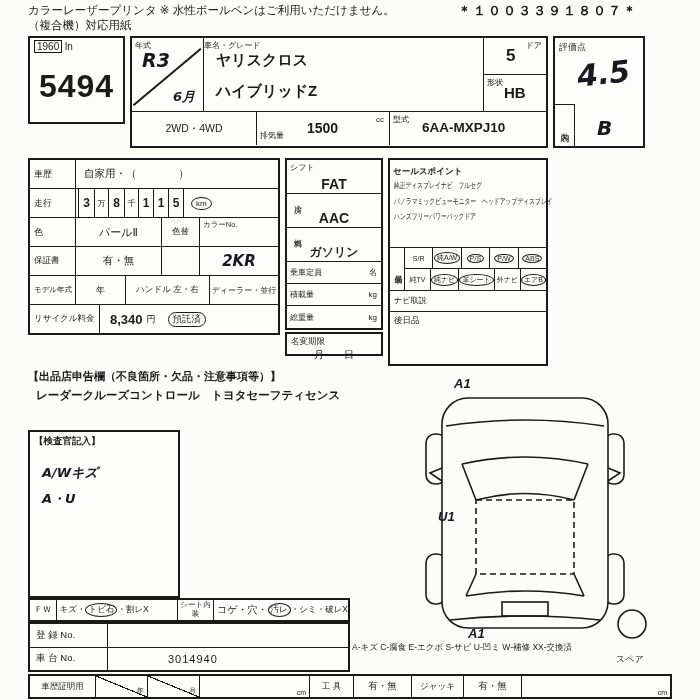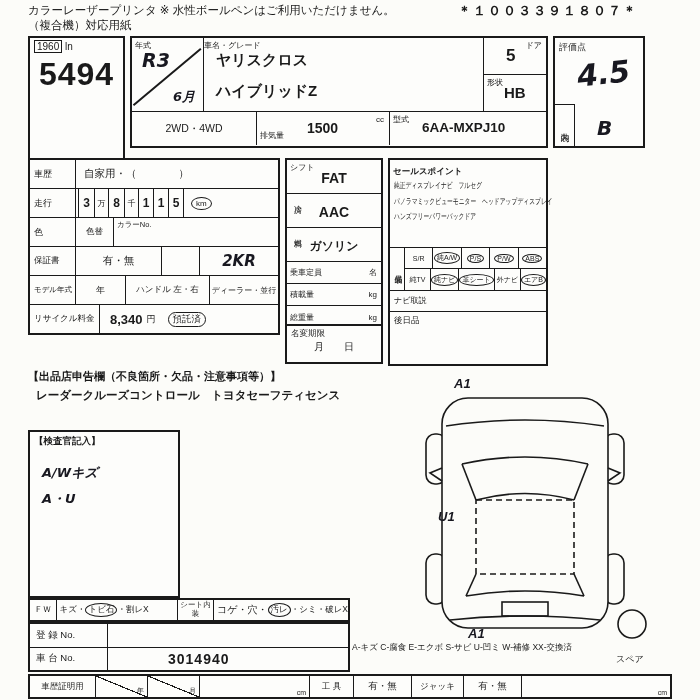--- a/index.html
+++ b/index.html
@@ -20,21 +20,21 @@
   .drow{flex:1;display:flex;border-bottom:1px solid #1a1a1a;min-height:0}
   .drow:last-child{border-bottom:none}
   .dlab{width:46px;border-right:1px solid #1a1a1a;display:flex;align-items:center;padding-left:4px;font-size:9px}
   .dcell{border-right:1px solid #1a1a1a;display:flex;align-items:center;justify-content:center}
   .mwrap{display:flex;height:100%;border-left:1px solid #1a1a1a;margin-left:2px}
   .mc{border-right:1px solid #1a1a1a;height:100%;display:flex;align-items:center;justify-content:center}
   .mc.digit{width:16px;font-size:12px;font-weight:bold}
   .mc.unit{width:14px;font-size:8px}
   
   .srow{position:relative;border-bottom:1px solid #1a1a1a}
-  .sval{text-align:center;font-size:14px;font-weight:bold;padding-top:10px}
+  .sval{text-align:center;font-size:14px;font-weight:bold;padding-top:16px}
   .wrow{display:flex;align-items:center;justify-content:space-between;border-bottom:1px solid #1a1a1a;height:22px;
         font-size:8px;padding:0 4px 0 3px}
   
   .sp-line{font-size:8px;white-space:nowrap;transform:scaleX(0.72);transform-origin:0 50%;line-height:15.5px}
   .eq-row{display:flex;height:21px}
   .eq-cell{flex:1;border-right:1px solid #1a1a1a;display:flex;align-items:center;justify-content:center}
   .eq-cell:last-child{border-right:none}
   .eq-label{font-size:7px;white-space:nowrap}
   
   .frow{display:flex;height:100%}
@@ -43,25 +43,25 @@
 </style>
 </head>
 <body>
 
 <div class="sheet">
 
   <div class="abs" style="left:28px;top:3px;font-size:11.5px">カラーレーザープリンタ ※ 水性ボールペンはご利用いただけません。</div>
   <div class="abs" style="left:28px;top:18px;font-size:11.5px">（複合機）対応用紙</div>
   <div class="abs" style="left:458px;top:2px;font-size:13px;font-weight:bold;letter-spacing:2px;font-family:'DejaVu Sans Mono',monospace">＊１００３３９１８０７＊</div>
 
-  <div class="abs bx" style="left:28px;top:36px;width:97px;height:124px;border-width:2.5px">
+  <div class="abs bx" style="left:28px;top:36px;width:97px;height:88px;border-width:2.5px">
     <div style="font-size:10px;padding:3px 0 0 4px">
       <span style="border:1px solid #1a1a1a;padding:0 2px">1960</span><span> ln</span>
     </div>
-    <div style="text-align:center;font-size:32px;font-weight:bold;margin-top:4px;letter-spacing:1px">5494</div>
+    <div style="text-align:center;font-size:32px;font-weight:bold;margin-top:16px;letter-spacing:1px">5494</div>
   </div>
 
   <div class="abs bx" style="left:130px;top:36px;width:418px;height:112px">
     <div style="display:flex;height:74px;border-bottom:1.5px solid #1a1a1a">
       <div style="width:72px;border-right:1.5px solid #1a1a1a;position:relative">
         <span class="lbl" style="position:absolute;top:2px;left:3px">年式</span>
         <span class="hw" style="position:absolute;top:11px;left:10px;font-size:19px">R3</span>
         <span class="abs" style="width:88px;height:1.5px;background:#1a1a1a;left:-9px;top:38px;transform:rotate(-40deg)"></span>
         <span class="hw" style="position:absolute;bottom:5px;right:8px;font-size:13px">6月</span>
       </div>
@@ -119,20 +119,21 @@
           <span class="mc unit">千</span>
           <span class="mc digit" style="width:15px">1</span>
           <span class="mc digit" style="width:15px">1</span>
           <span class="mc digit" style="width:15px">5</span>
         </div>
         <span class="km-oval">km</span>
       </div>
     </div>
     <div class="drow">
       <div class="dlab">色</div>
+      <div class="dcell" style="width:86px;font-size:11px">パールⅡ</div>
       <div class="dcell" style="width:38px;font-size:8.5px">色替</div>
       <div style="flex:1;position:relative">
         <span style="position:absolute;top:2px;left:3px;font-size:7.5px">カラーNo.</span>
       </div>
     </div>
     <div class="drow">
       <div class="dlab" style="font-size:8.5px">保証書</div>
       <div class="dcell" style="width:86px;font-size:10.5px">有・無</div>
       <div class="dcell" style="width:38px"></div>
       <div class="fc" style="flex:1">
@@ -175,21 +176,21 @@
     <div class="wrow">
       <span>積載量</span>
       <span>kg</span>
     </div>
     <div class="wrow" style="border-bottom:none">
       <span>総重量</span>
       <span>kg</span>
     </div>
   </div>
 
-  <div class="abs bx" style="left:285px;top:324px;width:98px;height:40px">
+  <div class="abs bx" style="left:285px;top:332px;width:98px;height:24px">
     <span style="position:absolute;top:2px;left:4px;font-size:8.5px">名変期限</span>
     <div style="text-align:center;margin-top:14px;font-size:10px">月　　日</div>
   </div>
 
   <div class="abs bx" style="left:388px;top:158px;width:160px;height:208px;display:flex;flex-direction:column">
     <div style="height:88px;border-bottom:1px solid #1a1a1a;position:relative">
       <span style="position:absolute;top:6px;left:3px;font-size:8.5px;font-weight:bold">セールスポイント</span>
       <div style="position:absolute;top:18px;left:4px;right:0">
         <div class="sp-line">純正ディスプレイナビ　フルセグ</div>
         <div class="sp-line">パノラマミックビューモニター　ヘッドアップディスプレイ</div>
@@ -295,21 +296,21 @@
     </div>
   </div>
 
   <div class="abs bx" style="left:28px;top:622px;width:322px;height:50px;display:flex;flex-direction:column">
     <div style="flex:1;display:flex;border-bottom:1px solid #1a1a1a">
       <div style="width:78px;border-right:1px solid #1a1a1a;display:flex;align-items:center;padding-left:6px;font-size:9.5px">登 録 No.</div>
       <div style="flex:1;display:flex;align-items:center;padding-left:10px;font-size:12px"></div>
     </div>
     <div style="flex:1;display:flex">
       <div style="width:78px;border-right:1px solid #1a1a1a;display:flex;align-items:center;padding-left:6px;font-size:9.5px">車 台 No.</div>
-      <div style="flex:1;display:flex;align-items:center;padding-left:60px;font-size:14px;font-weight:bold;letter-spacing:1px">3014940</div>
+      <div style="flex:1;display:flex;align-items:center;padding-left:60px;font-size:11px;font-weight:normal;letter-spacing:1px">3014940</div>
     </div>
   </div>
 
   <div class="abs" style="left:352px;top:642px;font-size:8.5px;font-weight:400;white-space:nowrap">A-キズ C-腐食 E-エクボ S-サビ U-凹ミ W-補修 XX-交換済</div>
 
   <div class="abs bx" style="left:28px;top:674px;width:644px;height:25px;border-width:2.5px">
     <div class="frow">
       <div class="fcell" style="width:66px;font-size:8.5px">車歴証明用</div>
       <div class="fcell diag" style="width:52px">
         <span style="position:absolute;right:3px;bottom:1px;font-size:7px">年</span>

